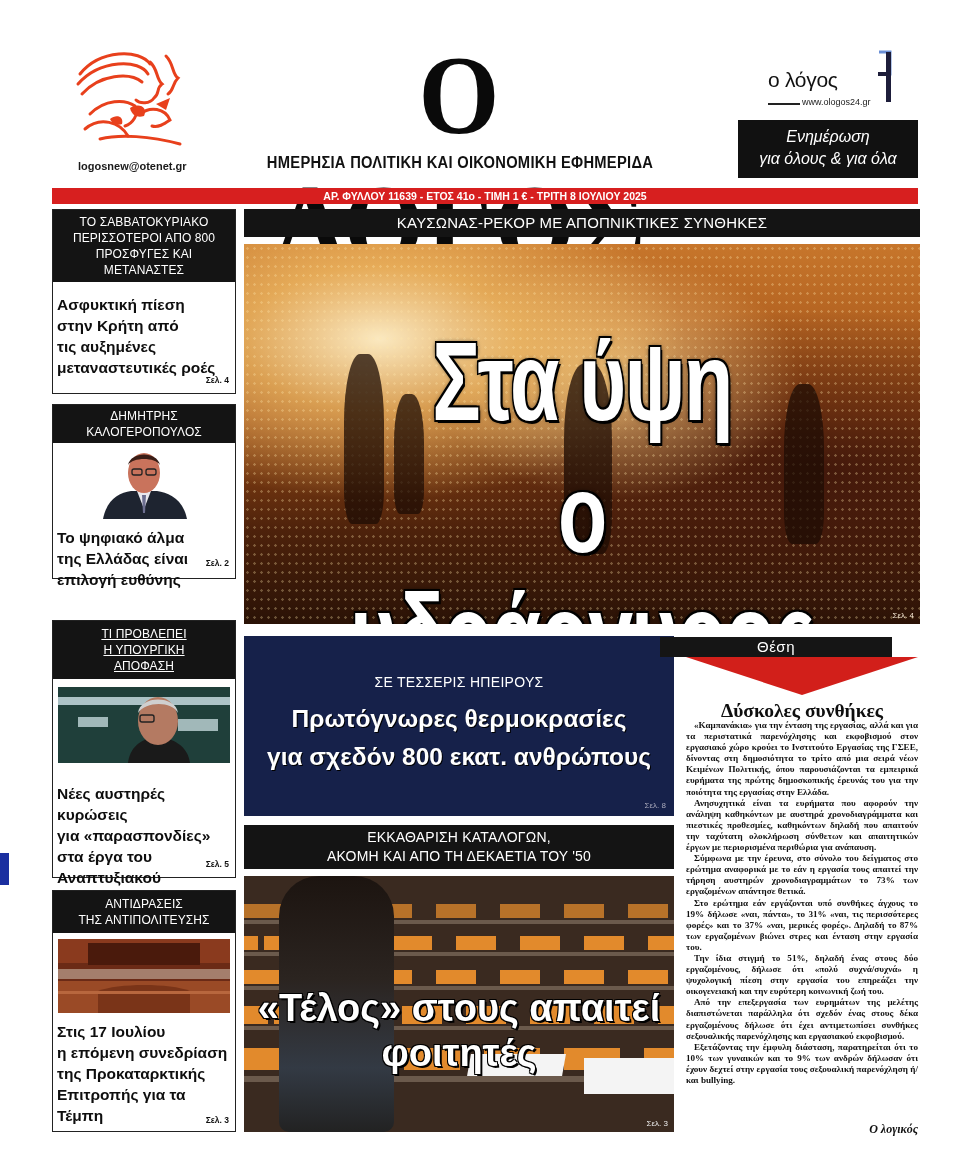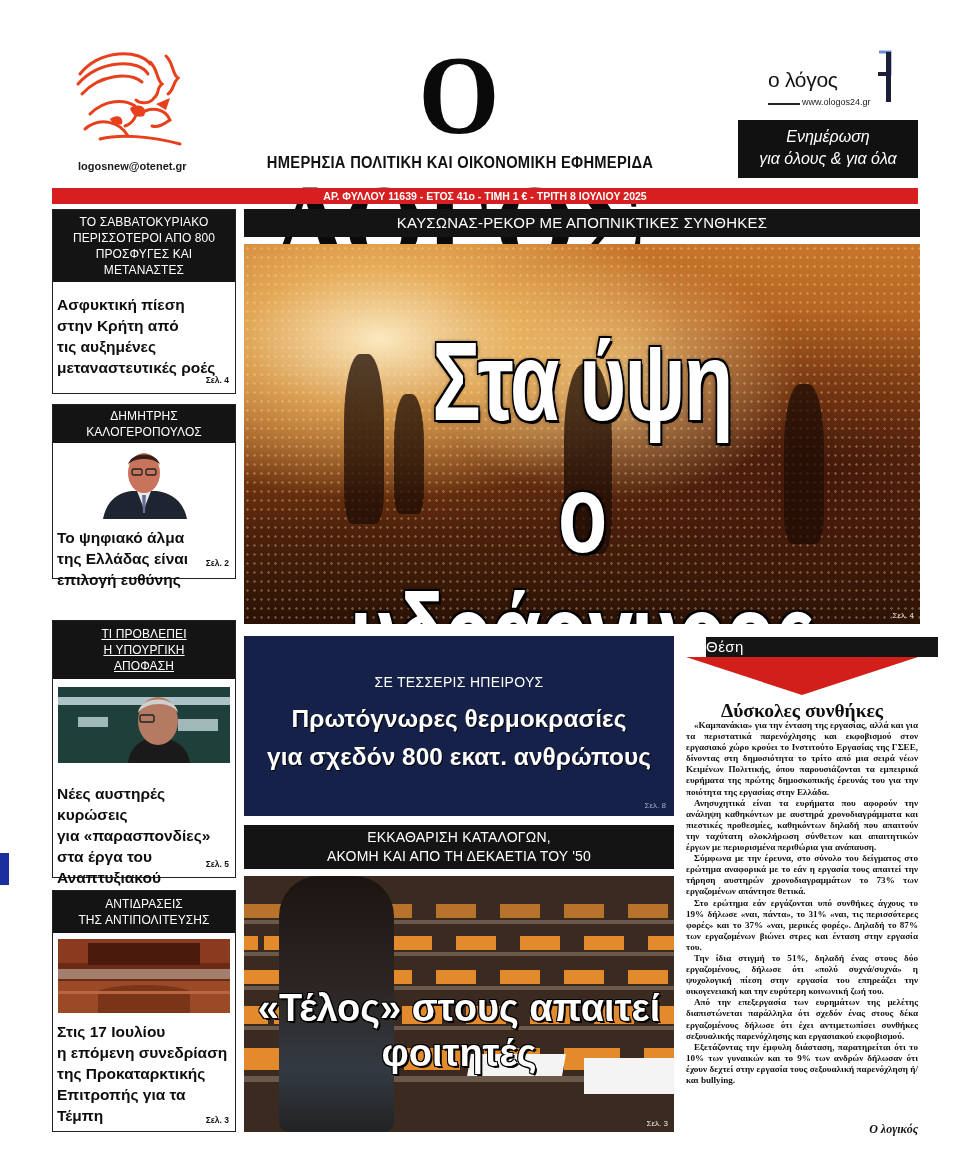--- a/index.html
+++ b/index.html
@@ -70,22 +70,22 @@
   .students .person { position: absolute; left: 35px; top: 0px; width: 115px; height: 256px;
     background: linear-gradient(180deg, #1c1410 0%, #2b2420 40%, #333a44 75%, #222 100%); border-radius: 40px 40px 10px 10px; }
   .students .paper { position: absolute; background: #f4f4f4; }
   .students .title { position: absolute; left: 0; width: 100%; text-align: center; color: #fff; font-weight: bold;
     font-size: 38px; line-height: 44px; text-shadow: 2px 2px 0 #000, -1px -1px 0 #000, 1px -1px 0 #000, -1px 1px 0 #000; }
   .students .t1 { top: 110px; }
   .students .t2 { top: 155px; }
   .students .page-ref { position: absolute; right: 6px; bottom: 4px; font-size: 8px; color: #eee; }
 
   
-  .thesi-bar { position: absolute; left: 706px; top: 637px; width: 232px; height: 20px; background: #151515; color: #fff;
-    font-size: 15px; line-height: 20px; letter-spacing: 0.5px; }
+  .thesi-bar { position: absolute; left: 660px; top: 637px; width: 232px; height: 20px; background: #151515; color: #fff;
+    text-align: center; font-size: 15px; line-height: 20px; letter-spacing: 0.5px; }
   .thesi-arrow { position: absolute; left: 686px; top: 657px; width: 232px; height: 38px; }
   .ed-title { position: absolute; left: 686px; top: 700px; width: 232px; text-align: center;
     font-family: "Liberation Serif", "DejaVu Serif", serif; font-weight: bold; font-size: 19.5px; color: #0e0e0e; }
   .ed-body { position: absolute; left: 686px; top: 720px; width: 232px; font-family: "Liberation Serif", "DejaVu Serif", serif;
     font-size: 9.1px; line-height: 11.1px; text-align: justify; color: #111; font-weight: bold; }
   .ed-body p { text-indent: 8px; }
   .ed-sign { position: absolute; right: 42px; top: 1122px; font-family: "Liberation Serif", "DejaVu Serif", serif;
     font-size: 12px; font-weight: bold; font-style: italic; color: #111; }
 
   .edge-mark { position: absolute; left: 0; top: 853px; width: 9px; height: 32px; background: #1b2fa0; }

